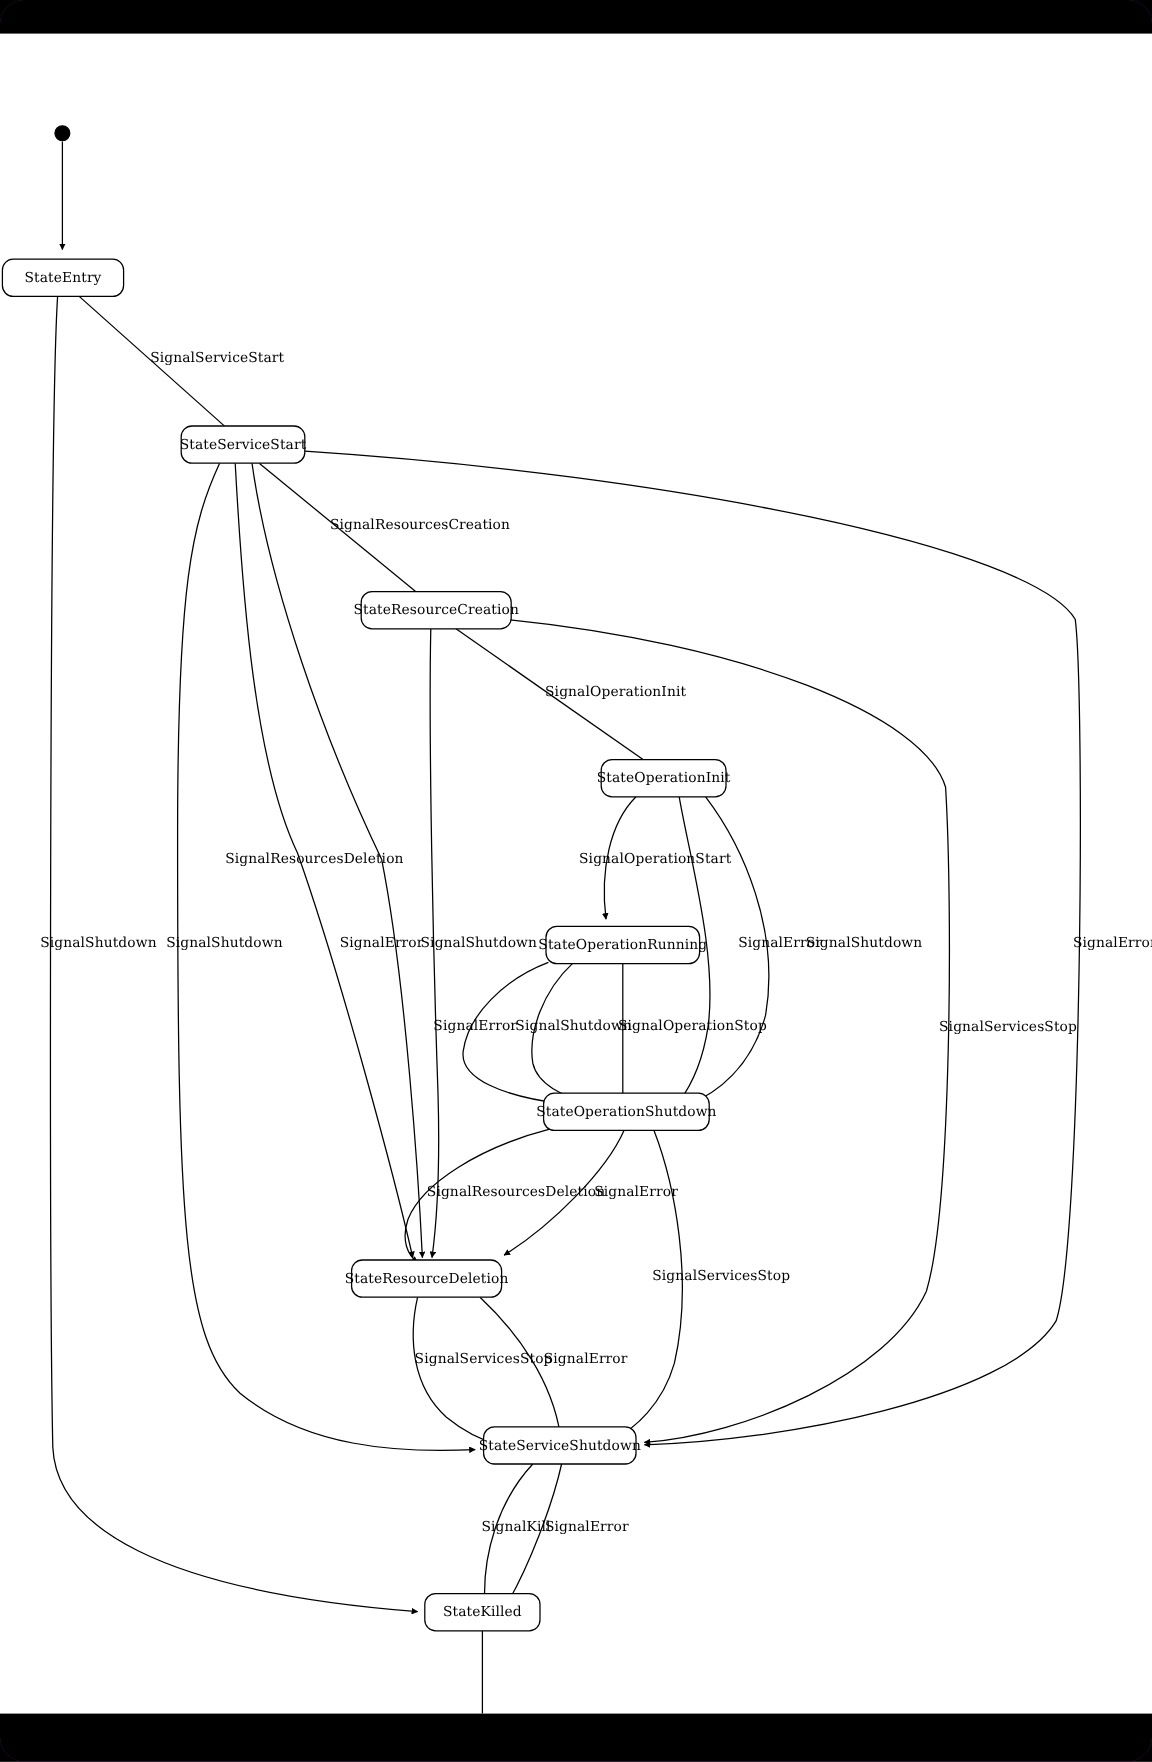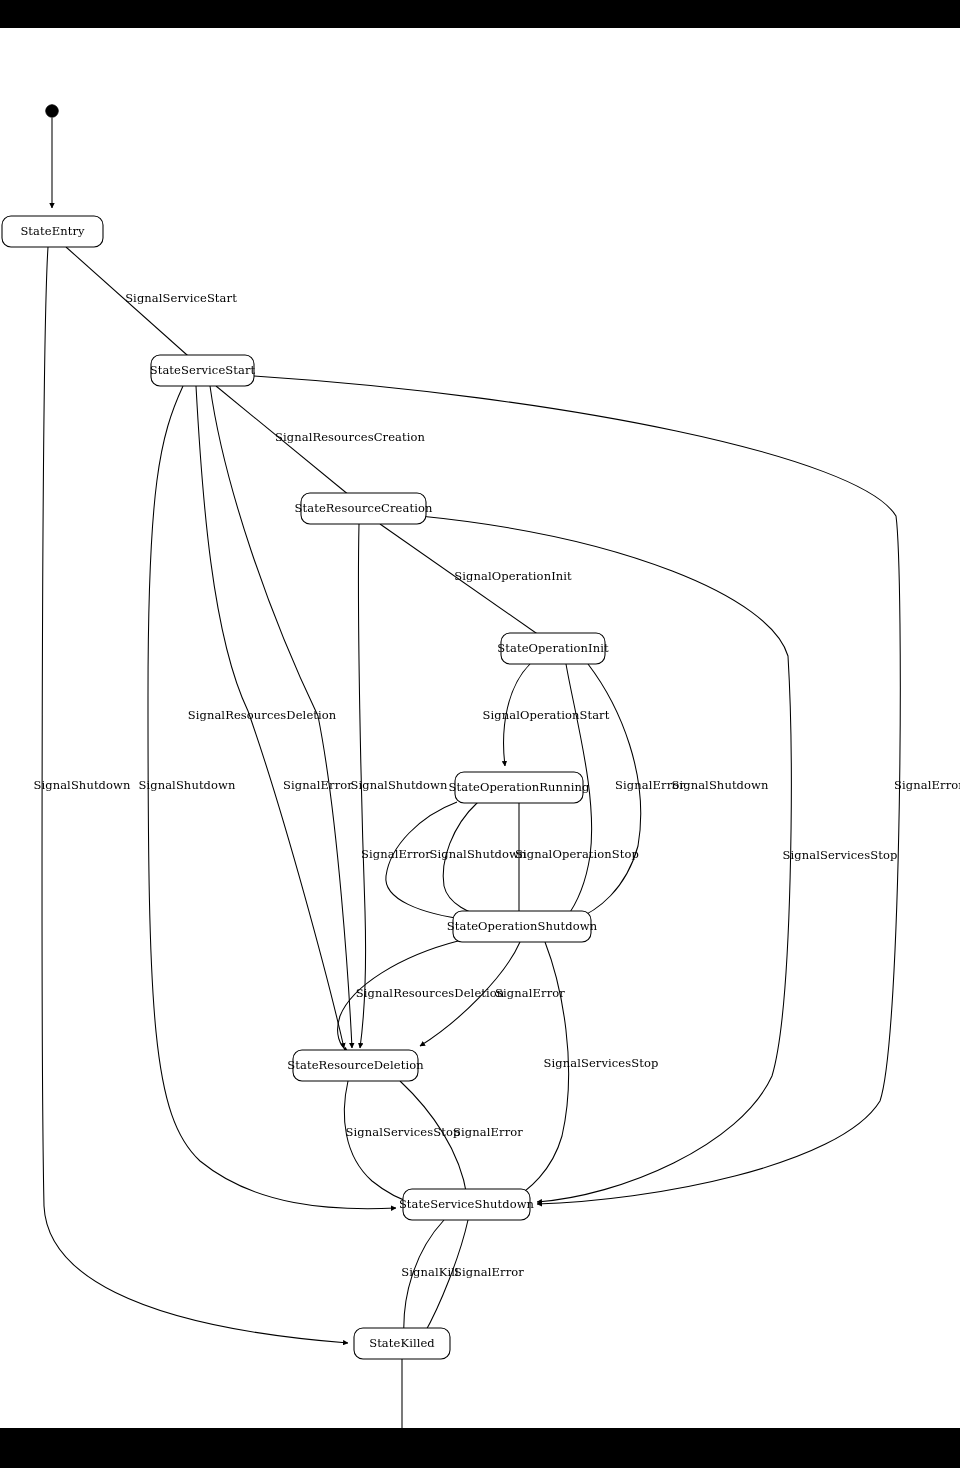--- a/index.html
+++ b/index.html
@@ -1,16 +1,16 @@
 <!DOCTYPE html>
 <html><head>
 <meta charset="utf-8">
 <style>
   html,body{margin:0;padding:0;background:#000;}
-  #canvas{position:relative;width:960px;height:1468px;background:#701a75;margin:0 auto;overflow:hidden;}
+  #canvas{position:relative;width:960px;height:1468px;background:#701a75;margin:0 auto;overflow:hidden;border-radius:20px;}
   #frame{position:absolute;left:0;top:0;width:960px;height:1468px;background:#000;}
   #sheet{position:absolute;left:0;top:28px;width:960px;height:1400px;background:#ffffff;}
   svg{display:block;}
   .edge{fill:none;stroke:#000000;stroke-width:1.05;}
   .node-box{fill:#ffffff;stroke:#000000;stroke-width:1.05;}
   .node-label{font-family:"DejaVu Serif","Liberation Serif",serif;font-size:11.5px;fill:#000;
                text-anchor:middle;dominant-baseline:middle;letter-spacing:.1px;}
   .edge-label{font-family:"DejaVu Serif","Liberation Serif",serif;font-size:11.5px;fill:#000;
                text-anchor:middle;dominant-baseline:middle;letter-spacing:.1px;}
   .marker{fill:#000;stroke:#000;}

